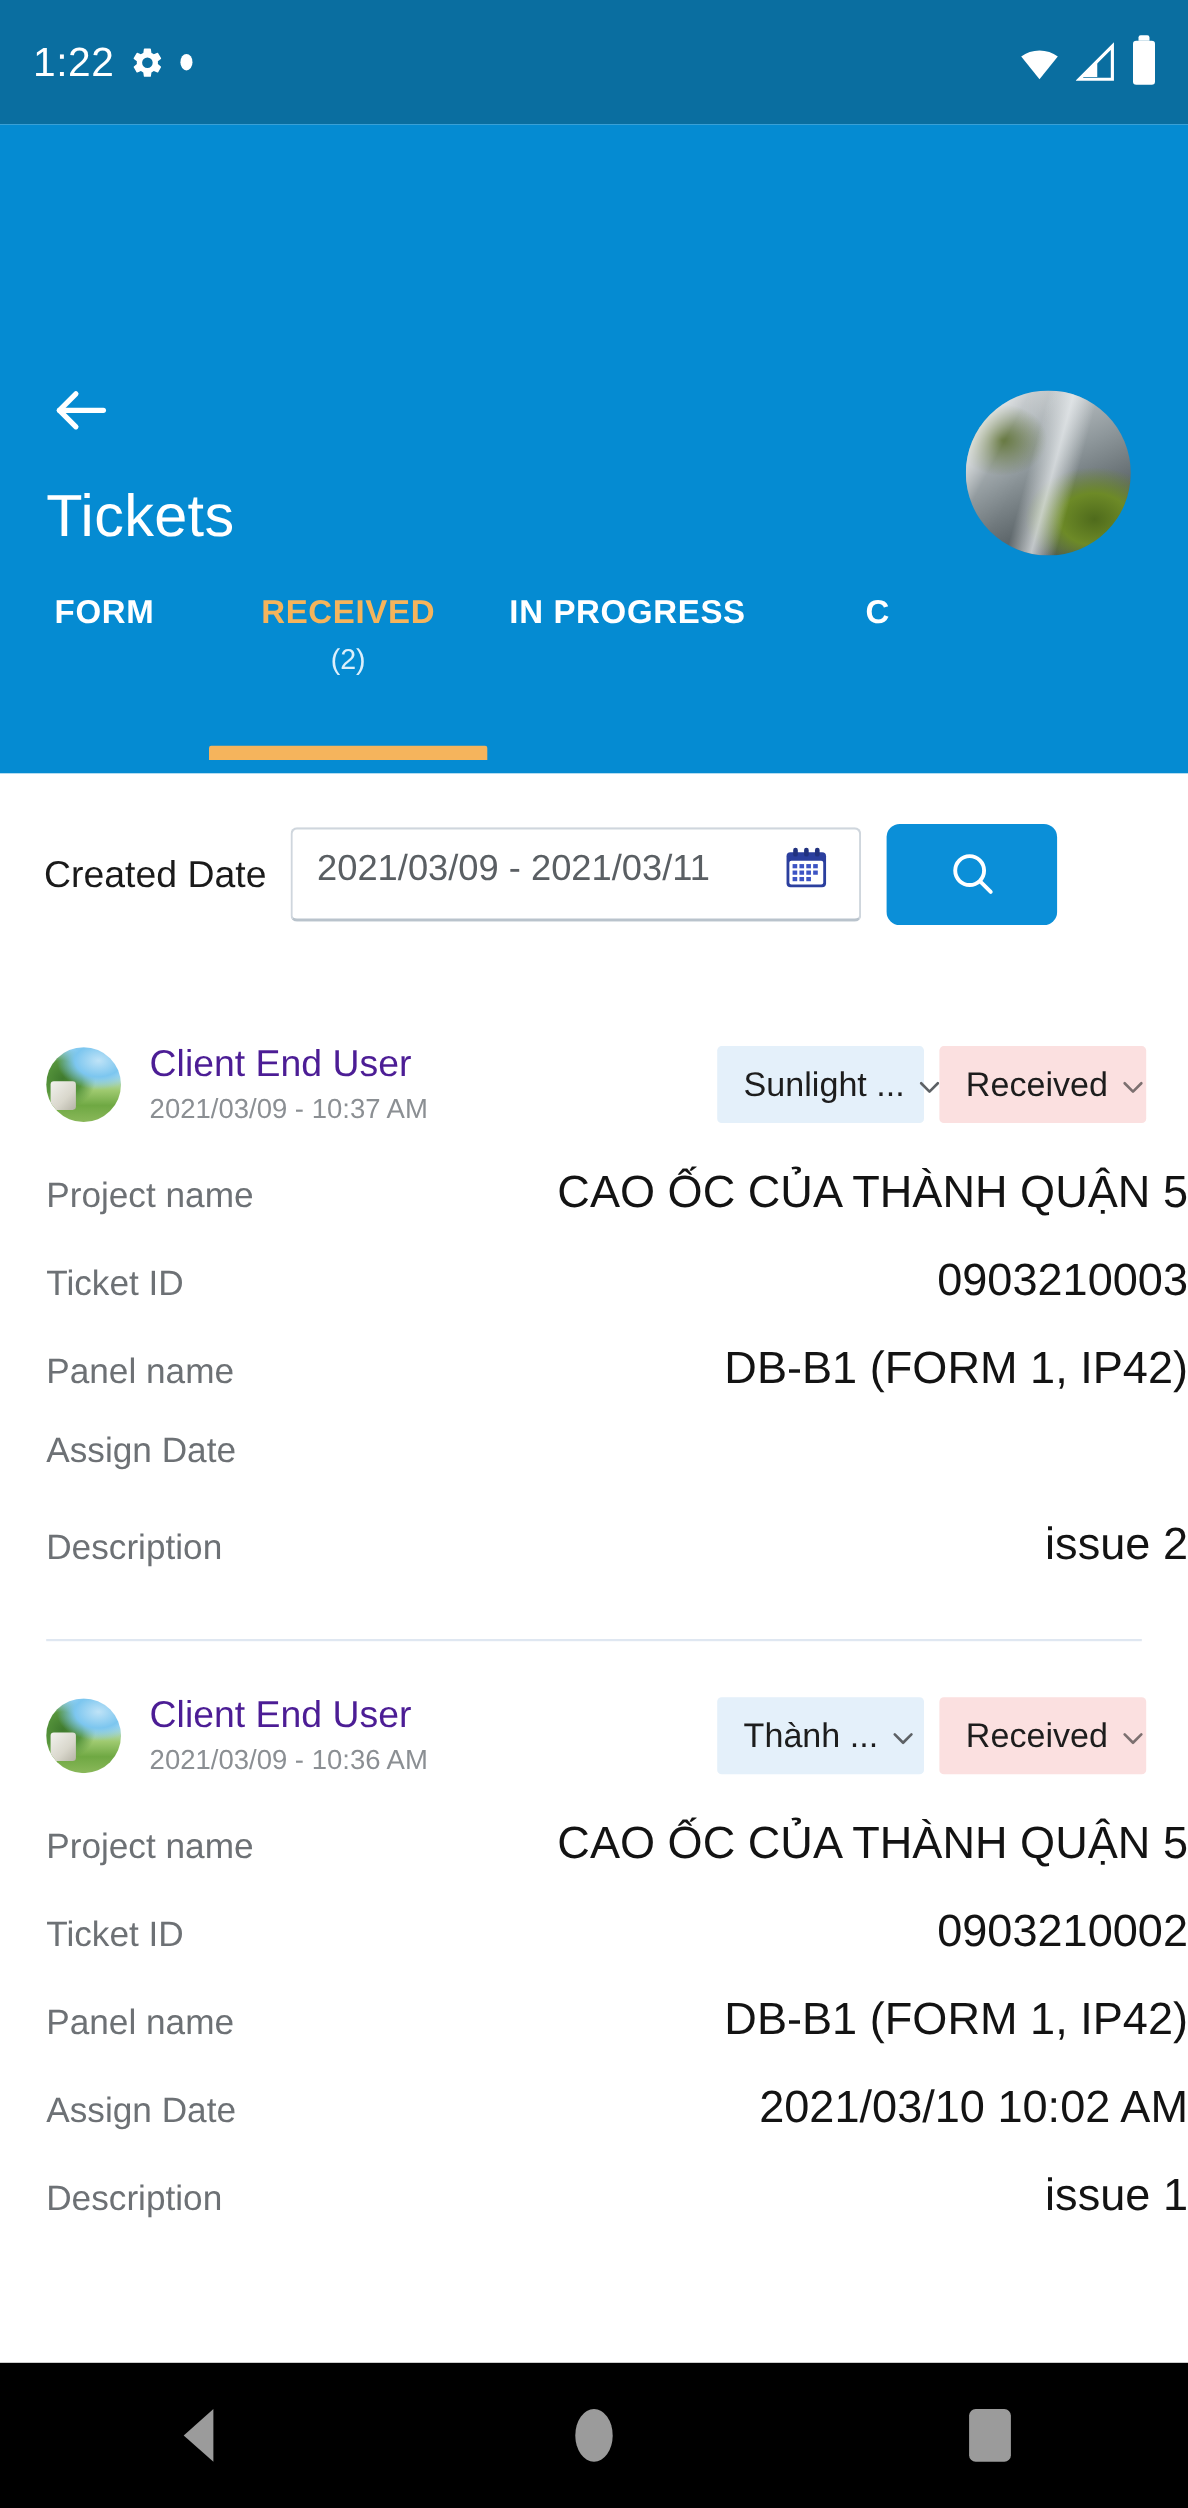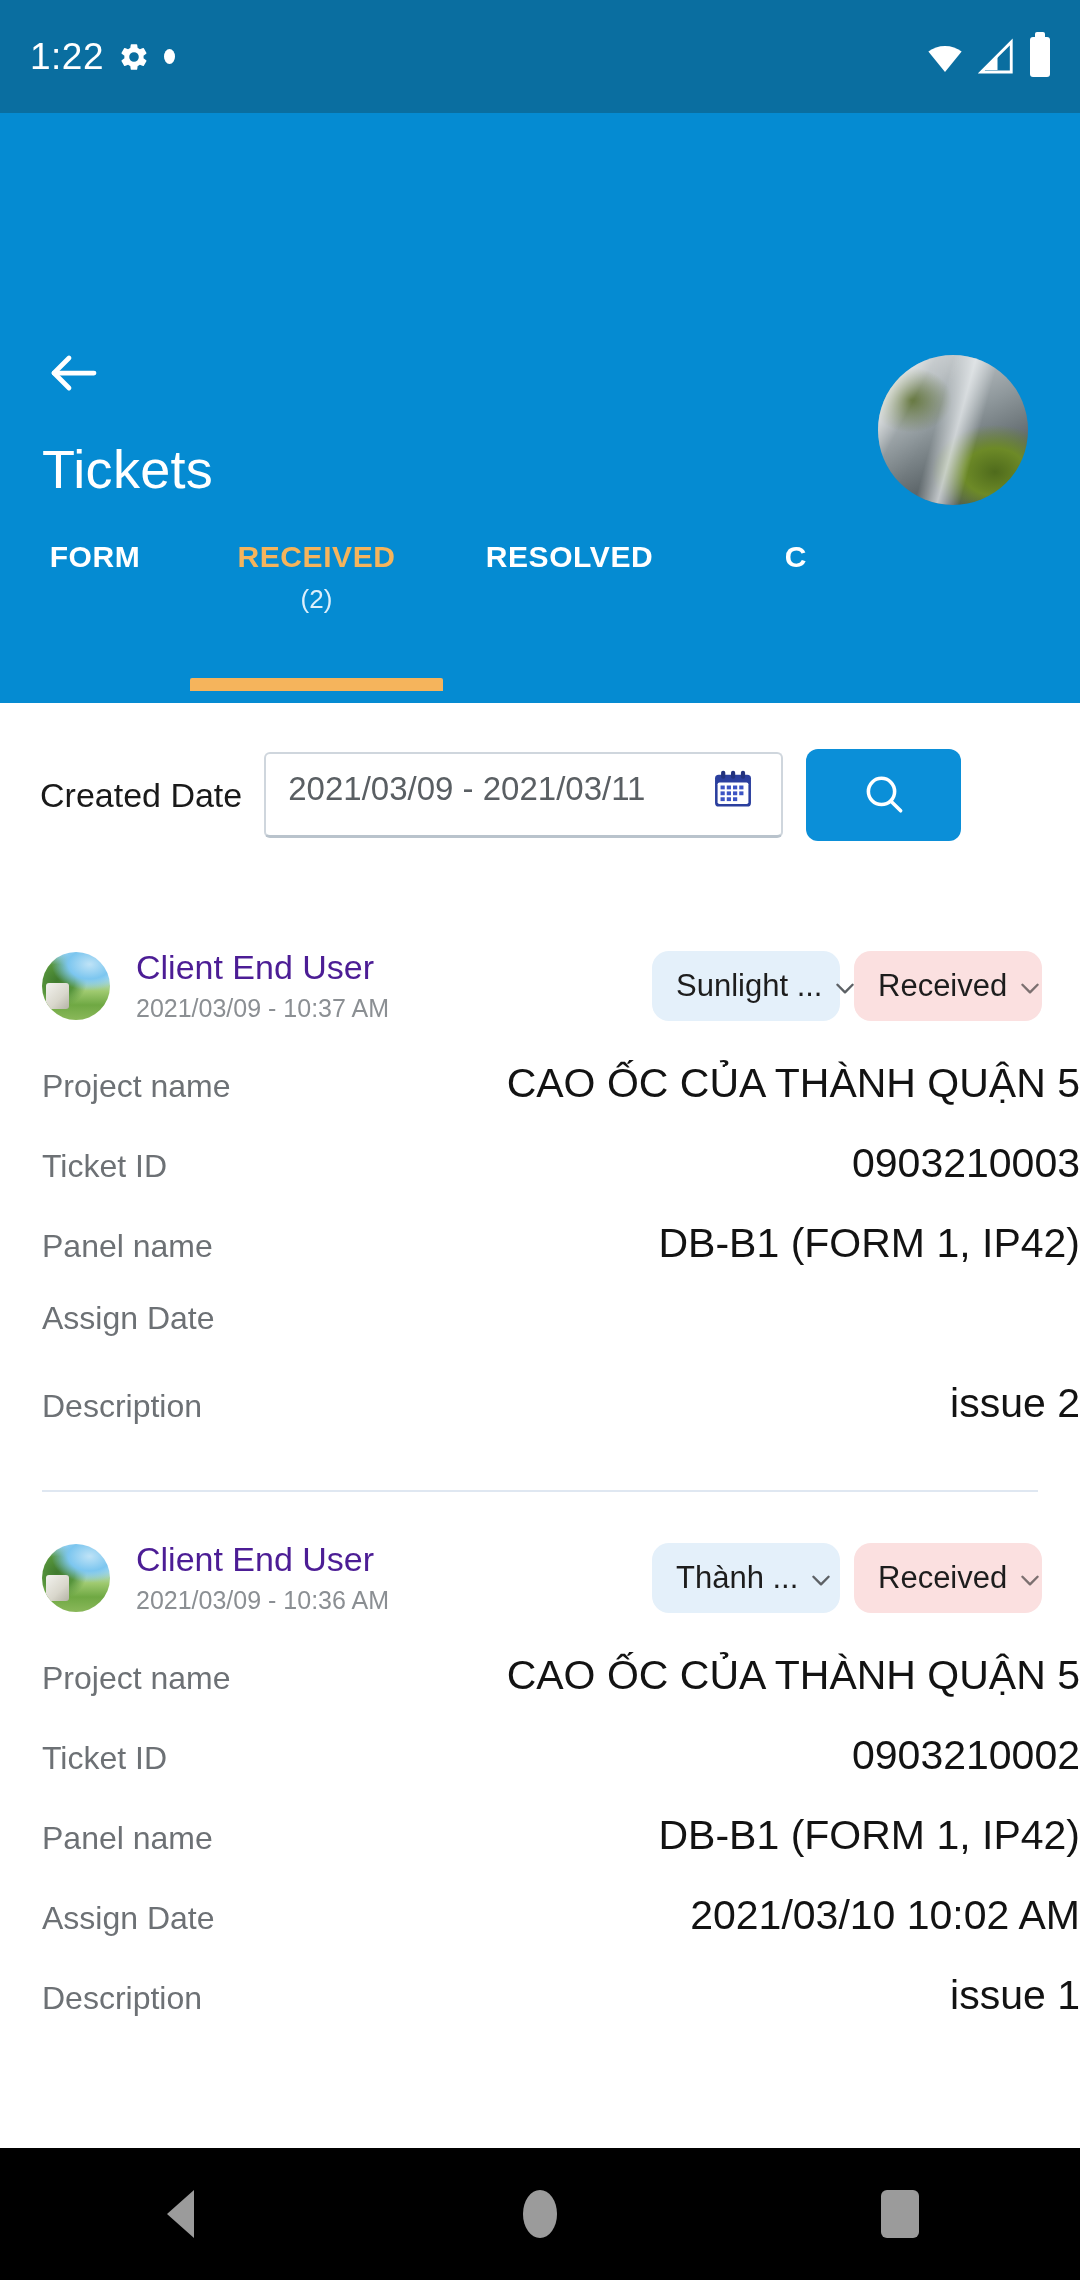--- a/index.html
+++ b/index.html
@@ -256,21 +256,21 @@
     margin-left: auto;
     display: flex;
     align-items: center;
     gap: 14px;
   }
   .chip {
     height: 70px;
     display: flex;
     align-items: center;
     justify-content: space-between;
-    border-radius: 17px;
+    border-radius: 4px;
     padding: 0 22px 0 24px;
     font-size: 31px;
     color: #1d1d1d;
     cursor: pointer;
     white-space: nowrap;
   }
   .chip-project { width: 188px; background: #E4F0FA; }
   .chip-status  { width: 188px; background: #FBE0E0; }
   .chip .chev {
     margin-left: 10px;
@@ -369,22 +369,22 @@
 
   <div class="tab-bar">
     <div class="tab tab-0">
       <span class="tab-label">FORM</span>
       <span class="tab-count"></span>
     </div>
     <div class="tab tab-1 active">
       <span class="tab-label">RECEIVED</span>
       <span class="tab-count">(2)</span>
     </div>
-    <div class="tab tab-3">
-      <span class="tab-label">RESOLVED</span>
+    <div class="tab tab-2">
+      <span class="tab-label">IN PROGRESS</span>
       <span class="tab-count"></span>
     </div>
     <div class="tab tab-4">
       <span class="tab-label">C</span>
       <span class="tab-count"></span>
     </div>
   </div>
   <div class="tab-indicator"></div>
 
   <div class="filter-row">

